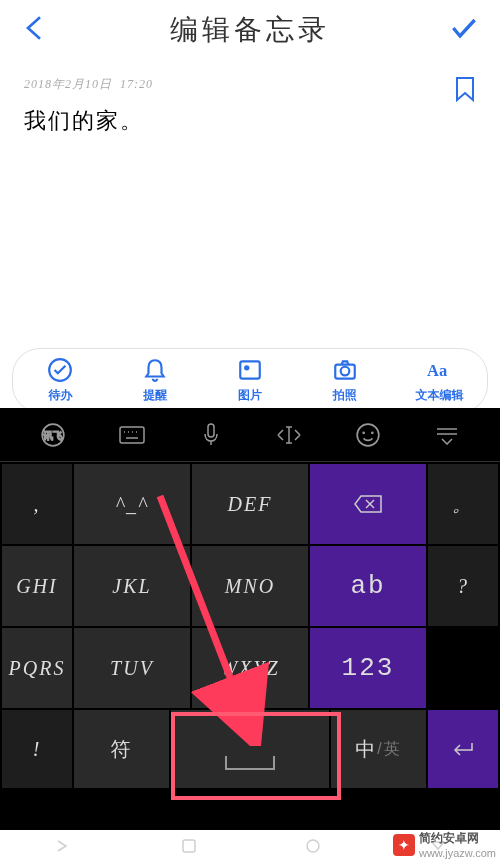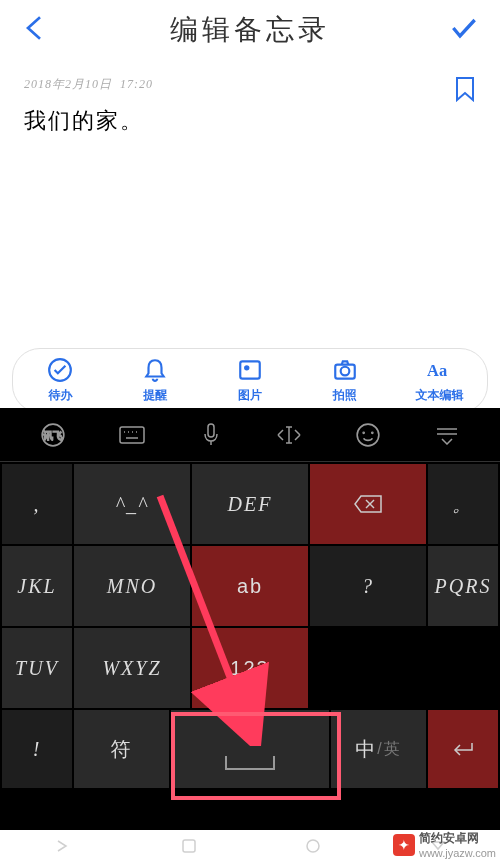--- a/index.html
+++ b/index.html
@@ -119,23 +119,23 @@
       height: 80px;
       font-family: 'STKaiti', 'KaiTi', cursive;
       font-size: 20px;
       font-style: italic;
       letter-spacing: 2px;
     }
     .key-side {
       background: #1e1e1e;
     }
     .key-side-right {
-      background: #7f1d1d;
-      font-size: 20px;
-      font-family: Liberation Sans, sans-serif;
+      background: #4c1d95;
+      font-size: 26px;
+      font-family: Liberation Mono, monospace;
       font-style: normal;
     }
     .key-bottom {
       height: 78px;
     }
     .kb-bottom-row {
       display: grid;
       grid-template-columns: 70px 95px 1fr 95px 70px;
       gap: 2px;
       padding: 0 2px 2px 2px;
@@ -331,20 +331,21 @@
     <div class="key">DEF</div>
     <div class="key key-side-right">
       <svg width="30" height="20" viewBox="0 0 30 20" fill="none" stroke="#ccc" stroke-width="1.5">
           <path d="M8 2 L28 2 L28 18 L8 18 L2 10 Z"></path>
           <line x1="13" y1="6" x2="21" y2="14"></line>
           <line x1="21" y1="6" x2="13" y2="14"></line>
         </svg>
     </div>
 
     <div class="key key-side">。</div>
+    <div class="key">GHI</div>
     <div class="key">JKL</div>
     <div class="key">MNO</div>
     <div class="key key-side-right">ab</div>
 
     <div class="key key-side">?</div>
     <div class="key">PQRS</div>
     <div class="key">TUV</div>
     <div class="key">WXYZ</div>
     <div class="key key-side-right">123</div>
   </div>

